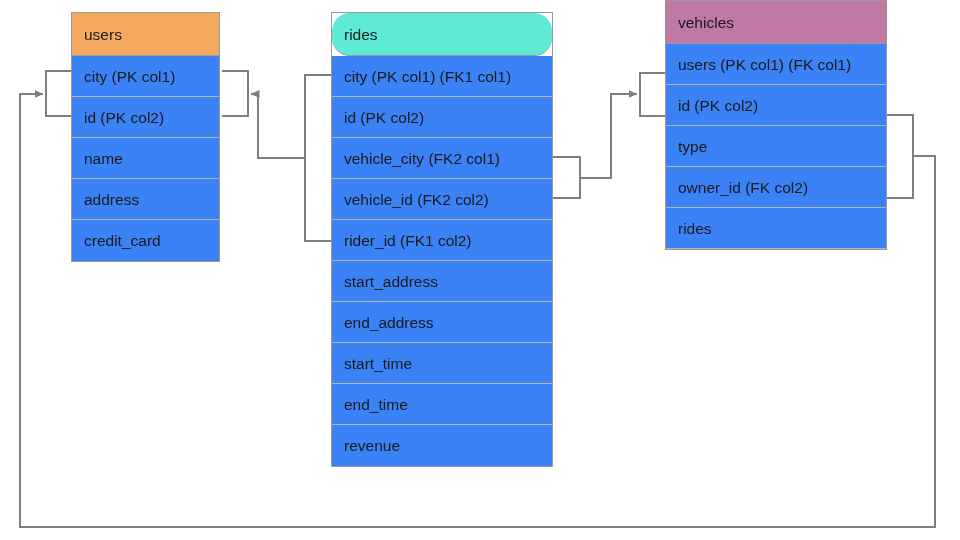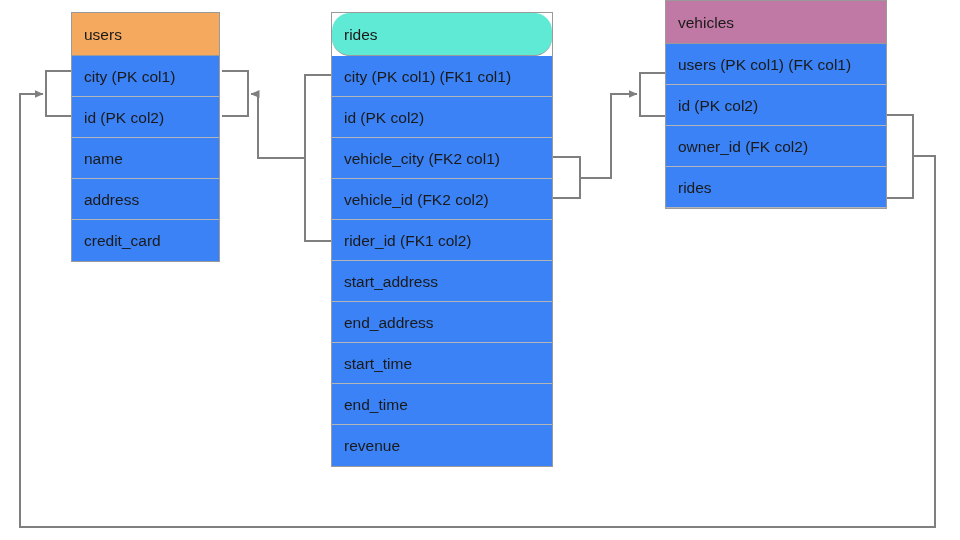--- a/index.html
+++ b/index.html
@@ -108,17 +108,18 @@
     <div class="er-row">end_address</div>
     <div class="er-row">start_time</div>
     <div class="er-row">end_time</div>
     <div class="er-row last">revenue</div>
   </div>
 
   <div class="er-table" style="left:665px; top:0; width:222px;">
     <div class="er-header" style="background:#c078a4;">vehicles</div>
     <div class="er-row">users (PK col1) (FK col1)</div>
     <div class="er-row">id (PK col2)</div>
+    <div class="er-row">type</div>
     <div class="er-row">owner_id (FK col2)</div>
     <div class="er-row">rides</div>
   </div>
 
 </div>
 
 </body></html>

